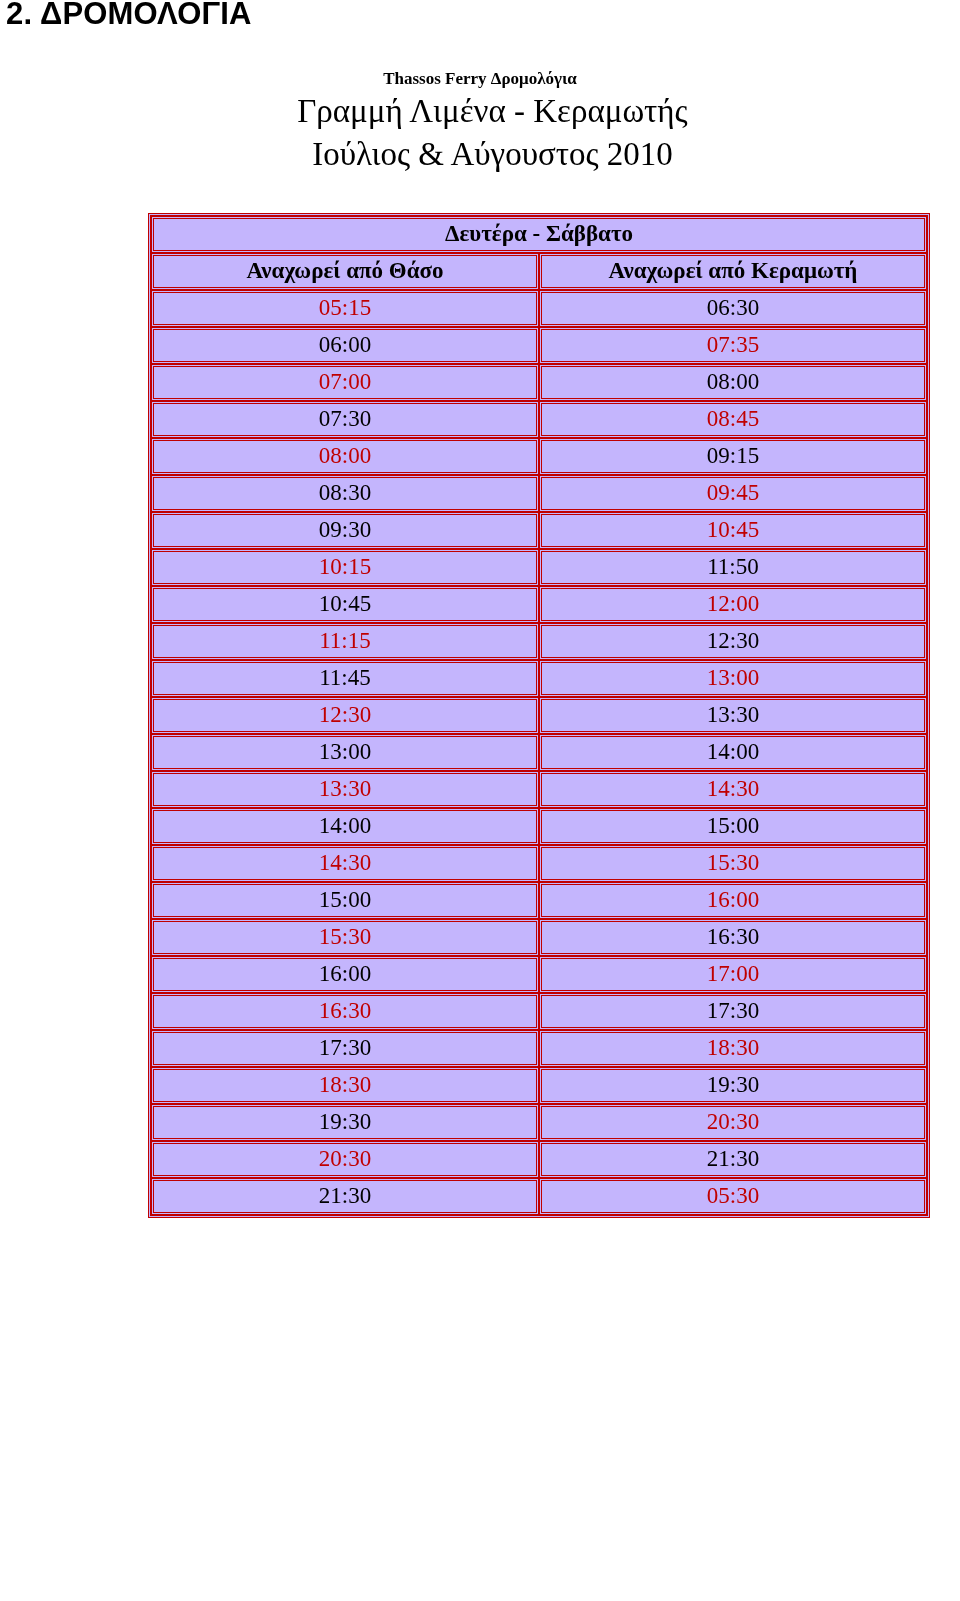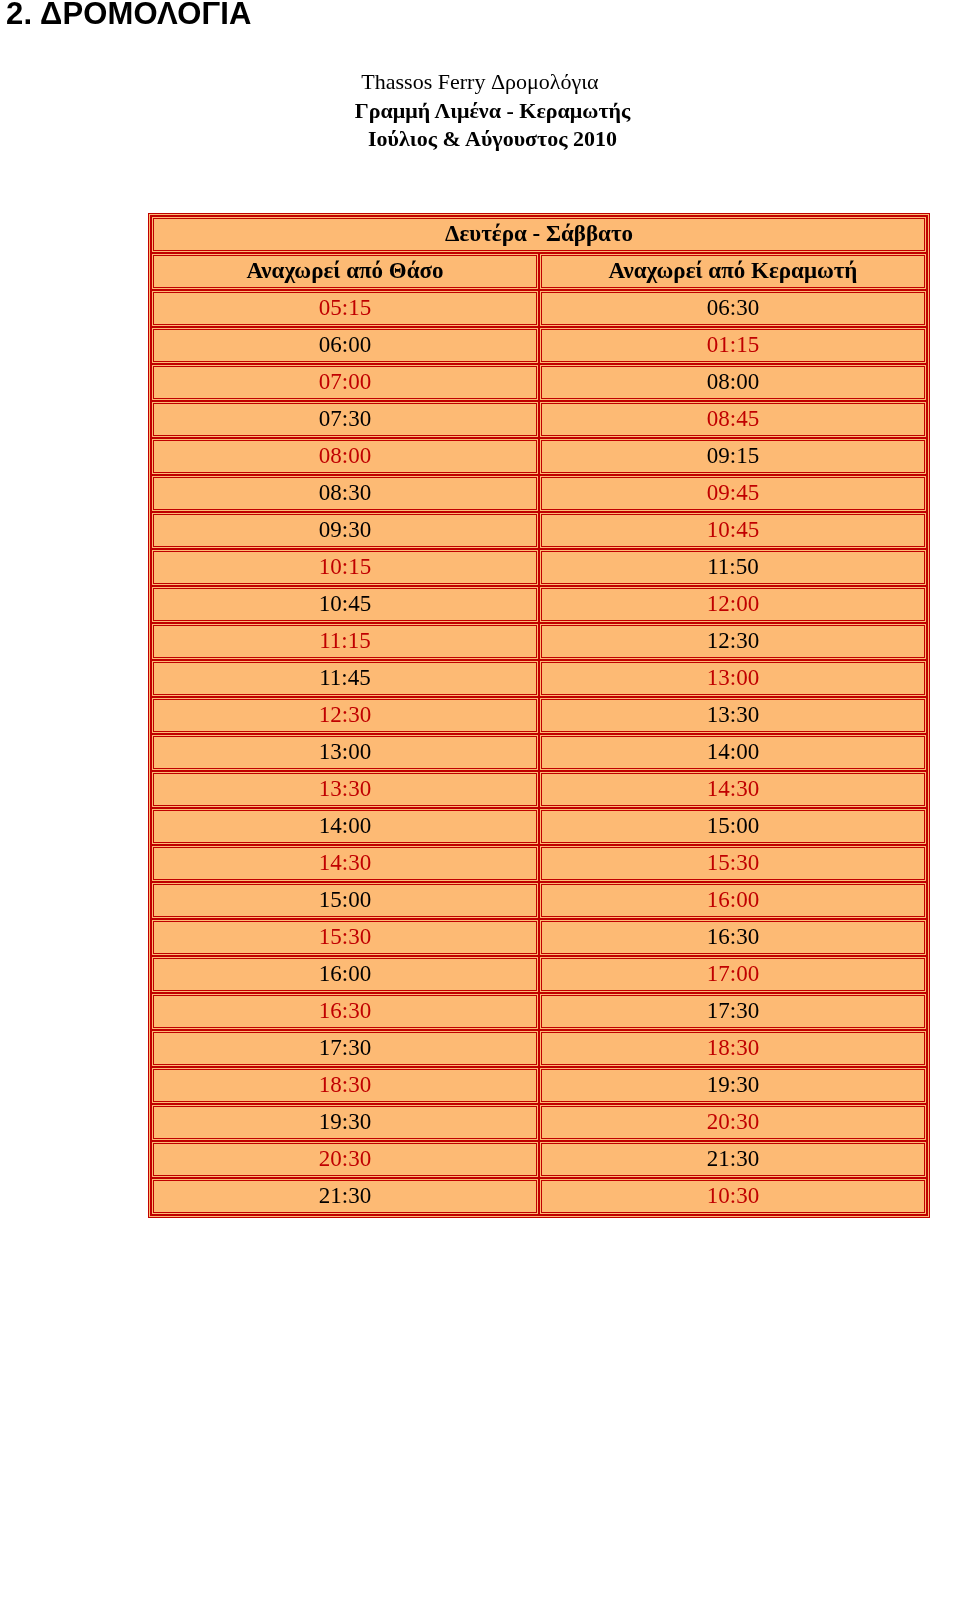--- a/index.html
+++ b/index.html
@@ -32,46 +32,46 @@
   .title-block {
     position: absolute;
     left: 0;
     top: 68px;
     width: 960px;
     text-align: center;
     line-height: 1.30;
   }
   .title-line-1 {
     font-family: "Liberation Serif", "DejaVu Serif", serif;
-    font-weight: normal;
-    font-size: 22px;
+    font-weight: bold;
+    font-size: 17px;
     color: #000000;
   }
   .title-line-2,
   .title-line-3 {
     font-family: "Liberation Serif", "DejaVu Serif", serif;
-    font-weight: bold;
-    font-size: 22px;
+    font-weight: normal;
+    font-size: 33px;
     color: #000000;
     margin-left: 25px;
   }
 
   
   .timetable-wrap {
     position: absolute;
     left: 148px;
     top: 213px;
     width: 782px;
   }
   table.timetable {
     width: 782px;
     border-collapse: separate;
     border-spacing: 0;
     border: 3px double #C00000;
-    background: #fdba74;
+    background: #c4b5fd;
     table-layout: fixed;
   }
   table.timetable td {
     border: 3px double #C00000;
     padding: 3px 6px 5px 6px;
     text-align: center;
     vertical-align: middle;
     font-size: 23px;
     line-height: 1.0;
     height: 31px;
@@ -114,21 +114,21 @@
         <td class="col-header col-left">Αναχωρεί από Θάσο</td>
         <td class="col-header col-right">Αναχωρεί από Κεραμωτή</td>
       </tr>
 
     <tr>
           <td class="col-left t-red">05:15</td>
           <td class="col-right t-black">06:30</td>
         </tr>
         <tr>
           <td class="col-left t-black">06:00</td>
-          <td class="col-right t-red">01:15</td>
+          <td class="col-right t-red">07:35</td>
         </tr>
         <tr>
           <td class="col-left t-red">07:00</td>
           <td class="col-right t-black">08:00</td>
         </tr>
         <tr>
           <td class="col-left t-black">07:30</td>
           <td class="col-right t-red">08:45</td>
         </tr>
         <tr>
@@ -206,17 +206,17 @@
         <tr>
           <td class="col-left t-black">19:30</td>
           <td class="col-right t-red">20:30</td>
         </tr>
         <tr>
           <td class="col-left t-red">20:30</td>
           <td class="col-right t-black">21:30</td>
         </tr>
         <tr>
           <td class="col-left t-black">21:30</td>
-          <td class="col-right t-red">10:30</td>
+          <td class="col-right t-red">05:30</td>
         </tr>
       </tbody>
   </table>
 </div>
 
 </body></html>

